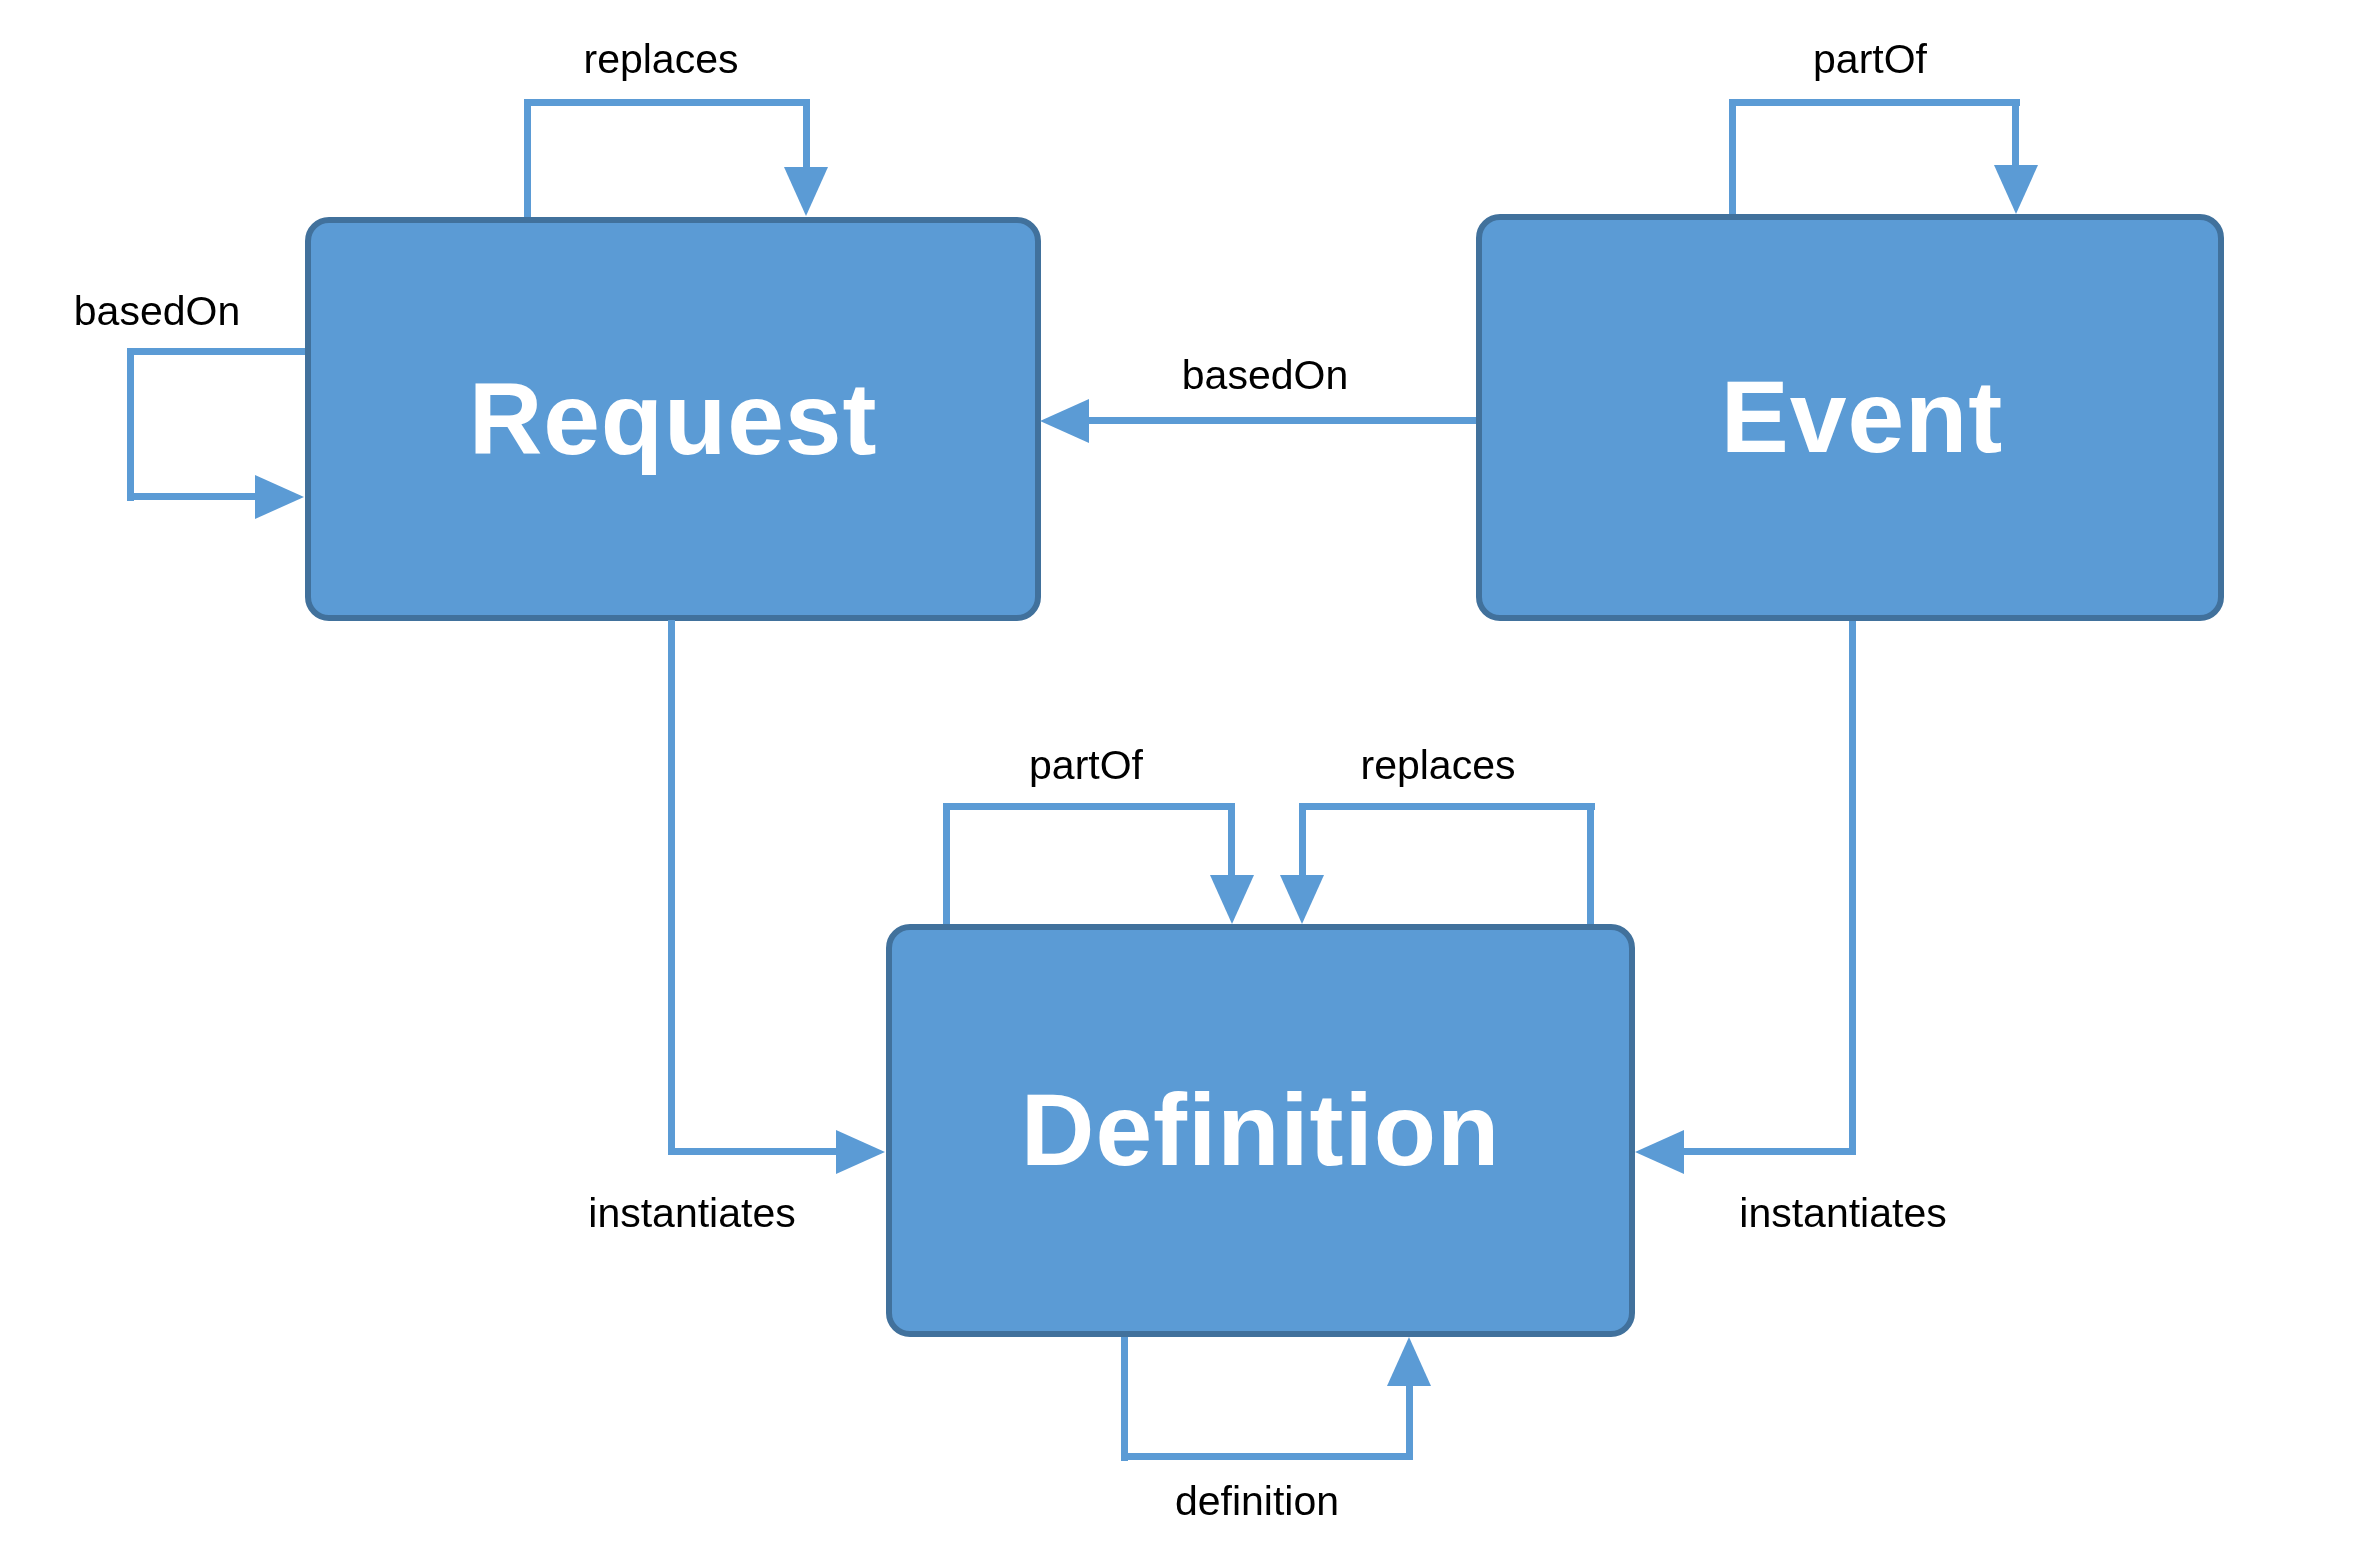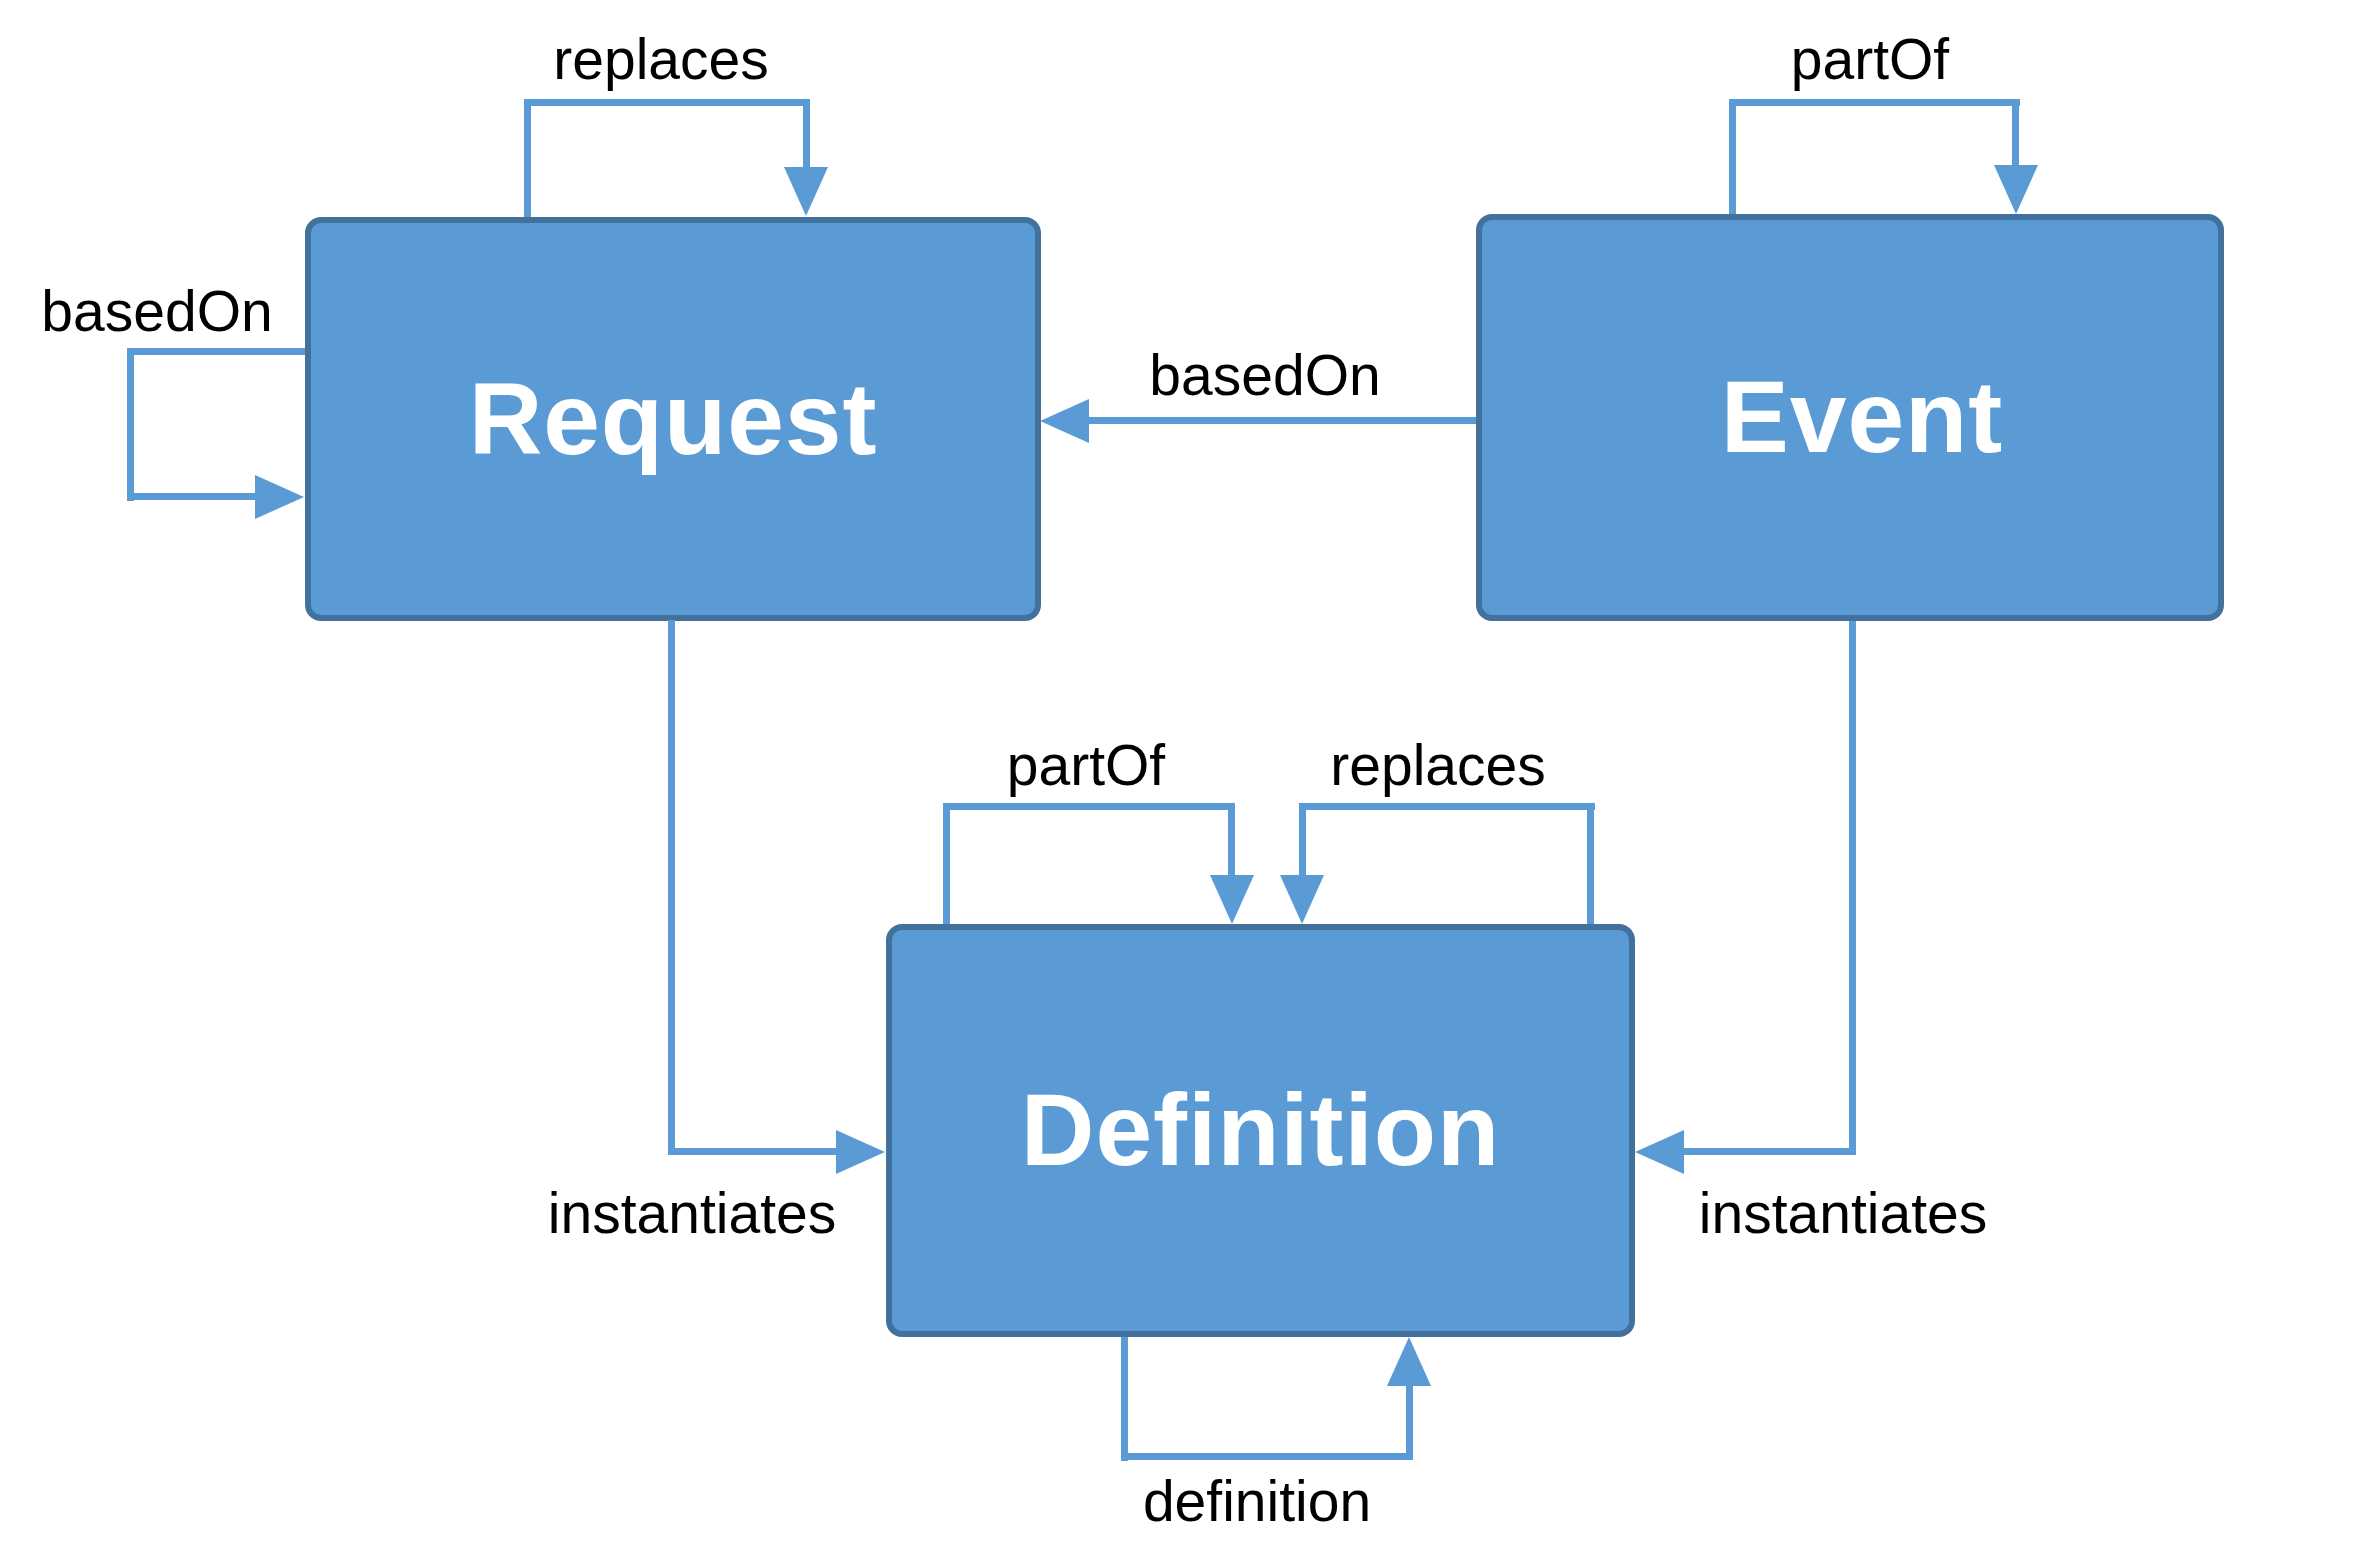--- a/index.html
+++ b/index.html
@@ -14,21 +14,21 @@
     background: #ffffff;
     overflow: hidden;
     font-family: "Liberation Sans", sans-serif;
   }
 
   
   .node {
     position: absolute;
     background: #5b9bd5;
     border: 6.4px solid #41719c;
-    border-radius: 16px;
+    border-radius: 24px;
     box-sizing: border-box;
     display: flex;
     align-items: center;
     justify-content: center;
   }
   .node .node-title {
     color: #ffffff;
     font-size: 102px;
     font-weight: 700;
     letter-spacing: 0.9px;
@@ -69,21 +69,21 @@
     border-top: 22px solid transparent;
     border-bottom: 22px solid transparent;
     border-left: 49px solid #5b9bd5;
   }
 
   
   .edge-label {
     position: absolute;
     transform: translate(-50%, -50%);
     color: #000000;
-    font-size: 57px;
+    font-size: 41px;
     white-space: nowrap;
   }
 </style>
 </head>
 <body>
 
 <div class="canvas">
 
   <div class="node" id="node-request">
     <span class="node-title">Request</span>

